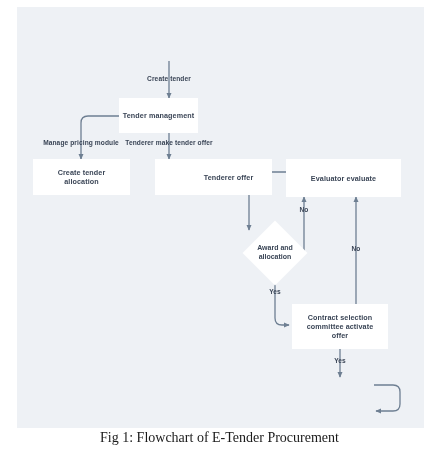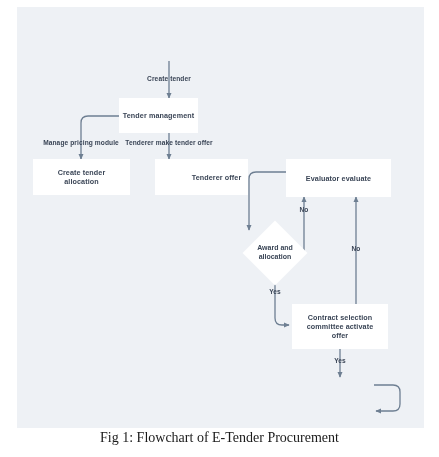--- a/index.html
+++ b/index.html
@@ -131,25 +131,25 @@
 
   <div class="node proc" style="left:119px; top:98px; width:79px; height:35px;">
     <span>Tender management</span>
   </div>
 
   <div class="node proc" style="left:33px; top:159px; width:97px; height:36px; flex-direction:column;">
     <span>Create tender</span>
     <span>allocation</span>
   </div>
 
-  <div class="node proc" style="left:155px; top:159px; width:93px; height:36px;padding-left:30px;">
+  <div class="node proc" style="left:155px; top:159px; width:117px; height:36px;padding-left:30px;">
     <span>Tenderer offer</span>
   </div>
 
-  <div class="node proc" style="left:286px; top:159px; width:105px; height:38px;">
+  <div class="node proc" style="left:286px; top:159px; width:115px; height:38px;">
     <span>Evaluator evaluate</span>
   </div>
 
   <div class="node dec" style="left:230px; top:230px; width:90px; height:46px;">
     <div class="dec-shape" style="left:22px; top:0px; width:46px; height:46px;"></div>
     <div class="dec-label" style="font-size:7px;">
       <div>Award and</div>
       <div>allocation</div>
     </div>
   </div>

